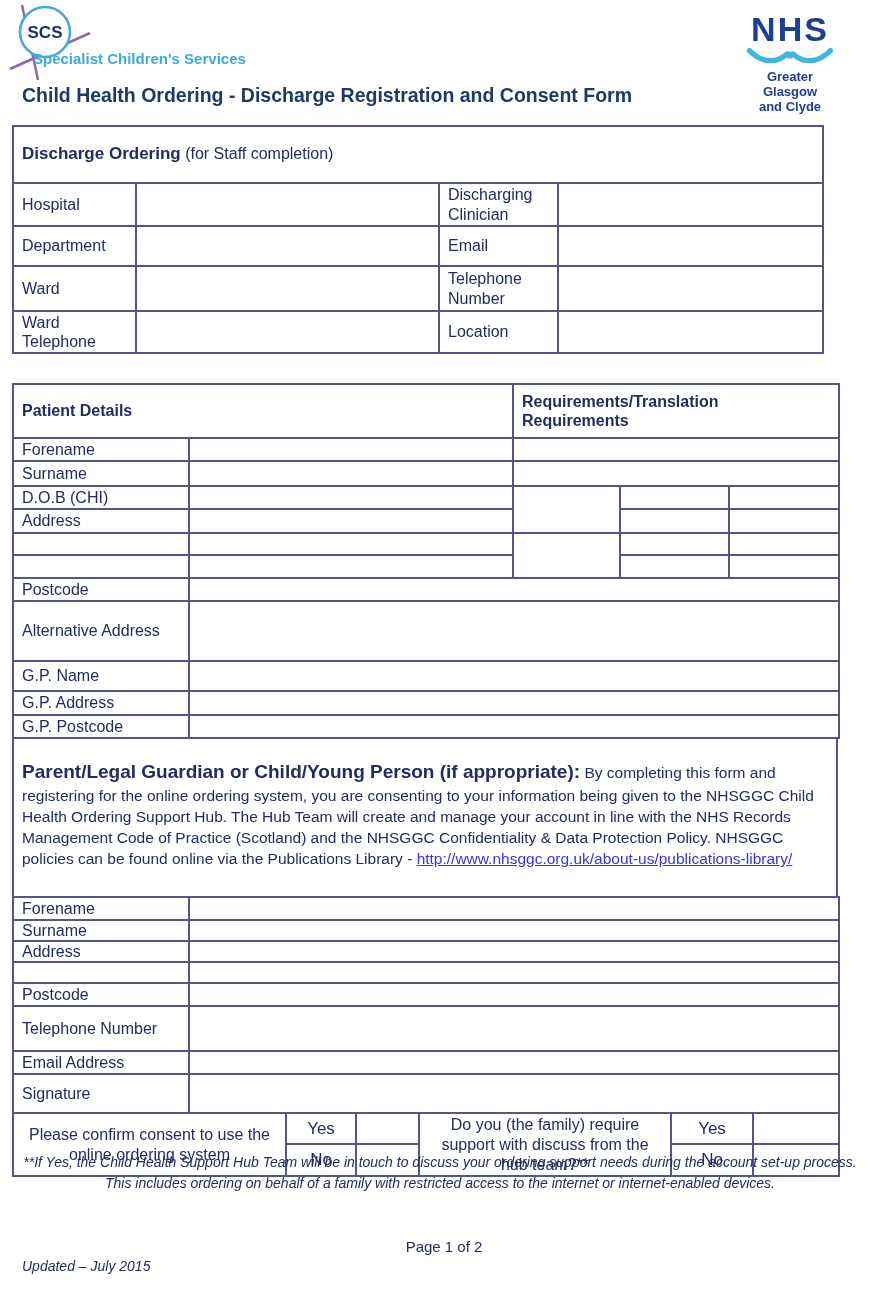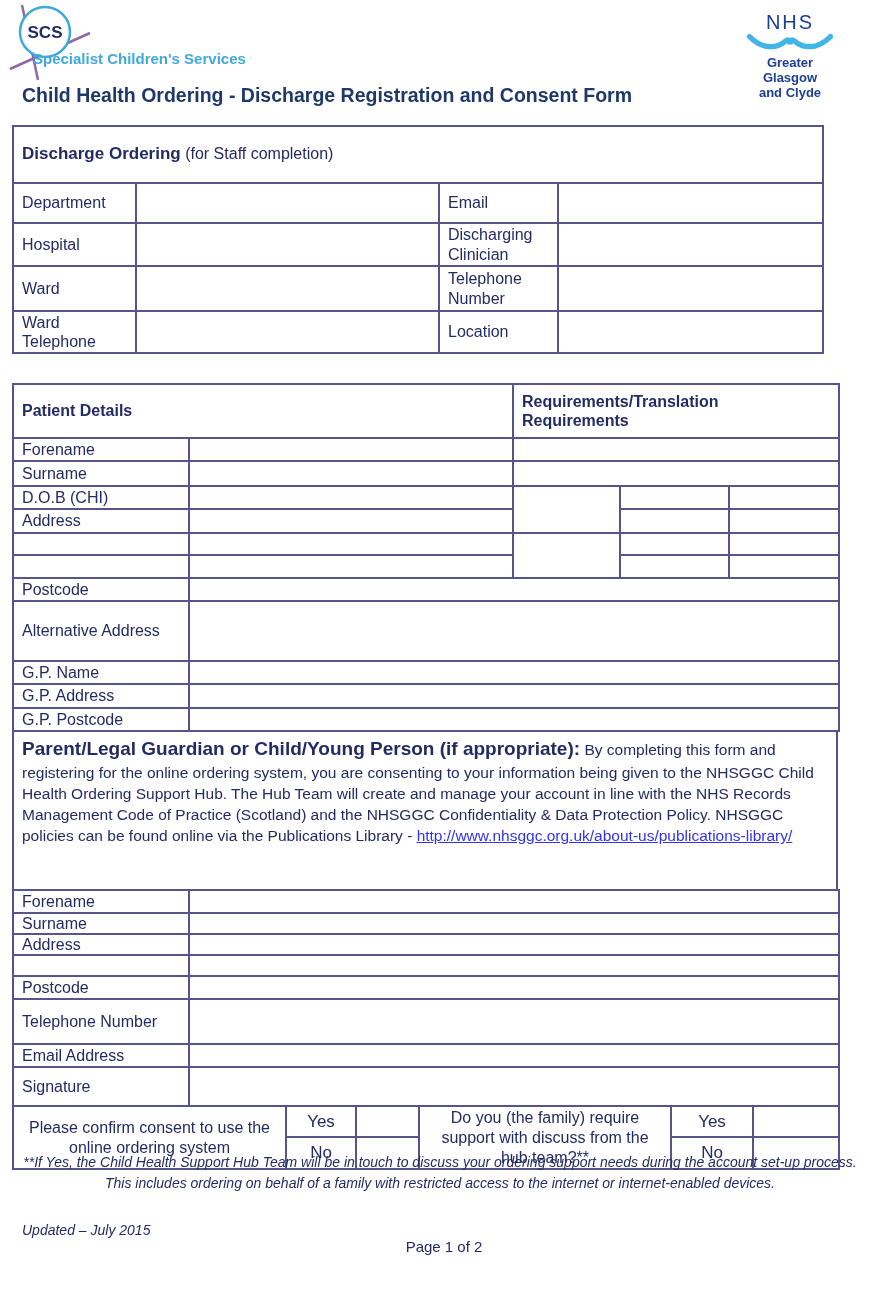--- a/index.html
+++ b/index.html
@@ -15,51 +15,51 @@
   }
   .page{
     position:relative;width:888px;height:1290px;background:#fff;
     font-family:"Liberation Sans", sans-serif;color:var(--navy);
     overflow:hidden;
   }
   
   .scs-logo{position:absolute;left:8px;top:3px;width:260px;height:80px;}
   .scs-tagline{position:absolute;left:33px;top:50px;font-size:15px;font-weight:bold;color:var(--scsblue);white-space:nowrap;}
   .nhs-logo{position:absolute;left:740px;top:12px;width:100px;text-align:center;}
-  .nhs-word{font-size:20px;font-weight:normal;color:var(--nhsblue);letter-spacing:2px;line-height:1;}
+  .nhs-word{font-size:34px;font-weight:bold;color:var(--nhsblue);letter-spacing:2px;line-height:1;}
   .nhs-wave{display:block;margin:1px auto 0 auto;}
   .nhs-line{font-size:13px;font-weight:bold;color:var(--nhsblue);line-height:1.15;}
   .page-title{position:absolute;left:22px;top:84px;font-size:19.5px;font-weight:bold;color:var(--title);white-space:nowrap;}
   
   .tbl{border-collapse:collapse;table-layout:fixed;}
   .tbl td{border:2px solid var(--border);font-size:16px;color:var(--navy);padding:0 8px;line-height:1.2;overflow:hidden;vertical-align:middle;}
   .sec-hdr{font-size:17px;}
   .sec-hdr b{font-size:17px;}
   .pd-title{font-size:19px;font-weight:bold;}
   .int-hdr{vertical-align:top;padding-top:3px;font-weight:bold;font-size:16px;line-height:1.2;}
   .int-hdr .w{display:block;width:215px;}
   .discharge{position:absolute;left:12px;top:125px;width:810px;}
   .patient{position:absolute;left:12px;top:383px;width:826px;}
   .patient table{margin-top:-2px;}
   .patient table:first-child{margin-top:0;}
   
   .guardian{
     box-sizing:border-box;margin-top:-2px;border:2px solid var(--border);
-    width:826px;height:161px;padding:4px 10px 0 8px;background:#fff;
+    width:826px;height:161px;padding:20px 10px 0 8px;background:#fff;
     font-size:15.5px;line-height:1.36;color:var(--navy);
   }
   .g-head{font-size:19px;font-weight:bold;}
   .g-link{color:var(--link);text-decoration:underline;}
   
   .consent td.q{ text-align:center; font-size:16px; line-height:1.25;}
   .consent td.yn{ text-align:center; font-size:17px;}
   
   .footnote{position:absolute;left:14px;top:1152px;width:852px;font-size:14px;font-style:italic;color:var(--navy);line-height:1.5;text-align:center;}
   .pagenum{position:absolute;left:0;top:1238px;width:888px;text-align:center;font-size:15px;color:var(--navy);}
-  .updated{position:absolute;left:22px;top:1222px;font-size:14px;font-style:italic;color:var(--navy);}
+  .updated{position:absolute;left:22px;top:1258px;font-size:14px;font-style:italic;color:var(--navy);}
 </style>
 </head>
 <body>
 
 <div class="page">
 
   <svg class="scs-logo" viewBox="0 0 260 80" width="260" height="80">
     <line x1="14" y1="2" x2="30" y2="77" stroke="#9067A7" stroke-width="2.5"></line>
     <line x1="2" y1="66" x2="82" y2="30" stroke="#9067A7" stroke-width="2.5"></line>
     <circle cx="37" cy="29" r="25" fill="#ffffff" stroke="#3FA9DC" stroke-width="2.5"></circle>
@@ -84,30 +84,30 @@
         <col style="width:303px">
         <col style="width:119px">
         <col style="width:265px">
       </colgroup>
     <tbody>
         <tr style="height:57px">
       <td colspan="4" class="sec-hdr">
         <b>Discharge Ordering</b><span> (for Staff completion)</span>
       </td>
     </tr>
+    <tr style="height:43px">
+      <td>Hospital</td>
+      <td></td>
+      <td>Discharging Clinician</td>
+      <td></td>
+    </tr>
     <tr style="height:40px">
       <td>Department</td>
       <td></td>
       <td>Email</td>
-      <td></td>
-    </tr>
-    <tr style="height:43px">
-      <td>Hospital</td>
-      <td></td>
-      <td>Discharging Clinician</td>
       <td></td>
     </tr>
     <tr style="height:45px">
       <td>Ward</td>
       <td></td>
       <td>Telephone Number</td>
       <td></td>
     </tr>
     <tr style="height:42px">
       <td>Ward Telephone</td>
@@ -181,21 +181,21 @@
         </colgroup>
       <tbody>
           <tr style="height:23px">
         <td>Postcode</td>
         <td></td>
       </tr>
       <tr style="height:60px">
         <td>Alternative Address</td>
         <td></td>
       </tr>
-      <tr style="height:23px">
+      <tr style="height:30px">
         <td>G.P. Name</td>
         <td></td>
       </tr>
       <tr style="height:24px">
         <td>G.P. Address</td>
         <td></td>
       </tr>
       <tr style="height:23px">
         <td>G.P. Postcode</td>
         <td></td>

